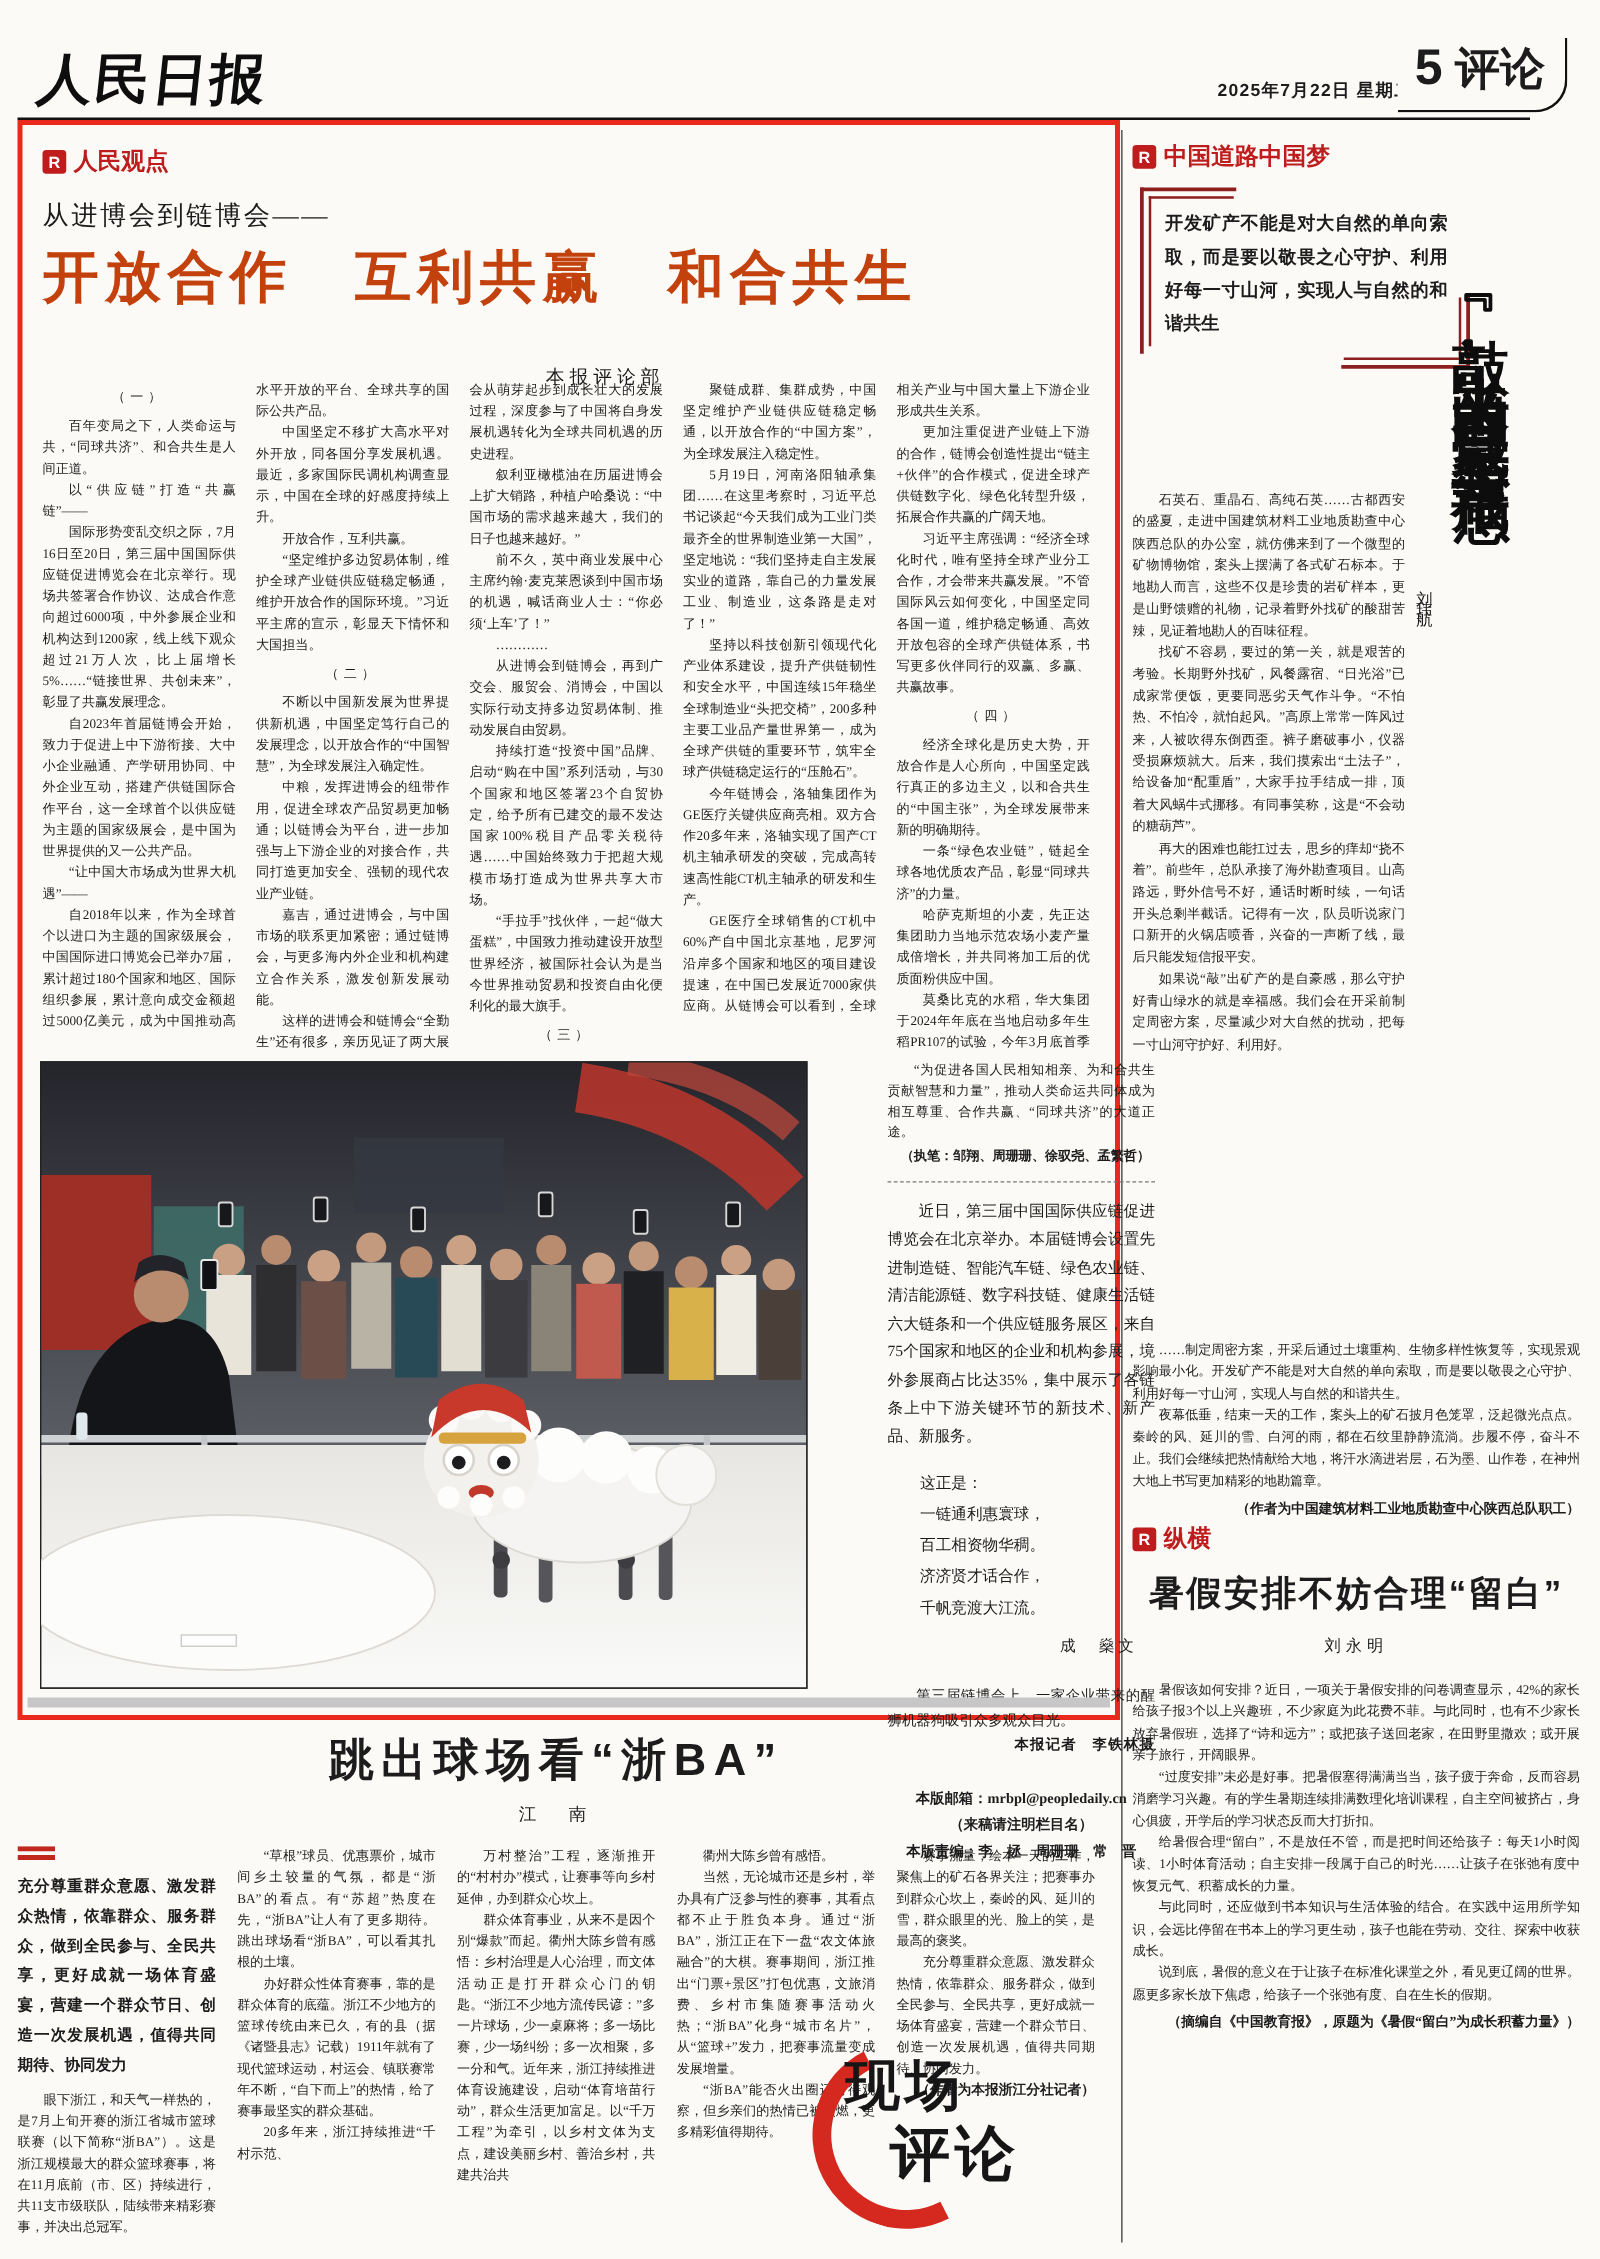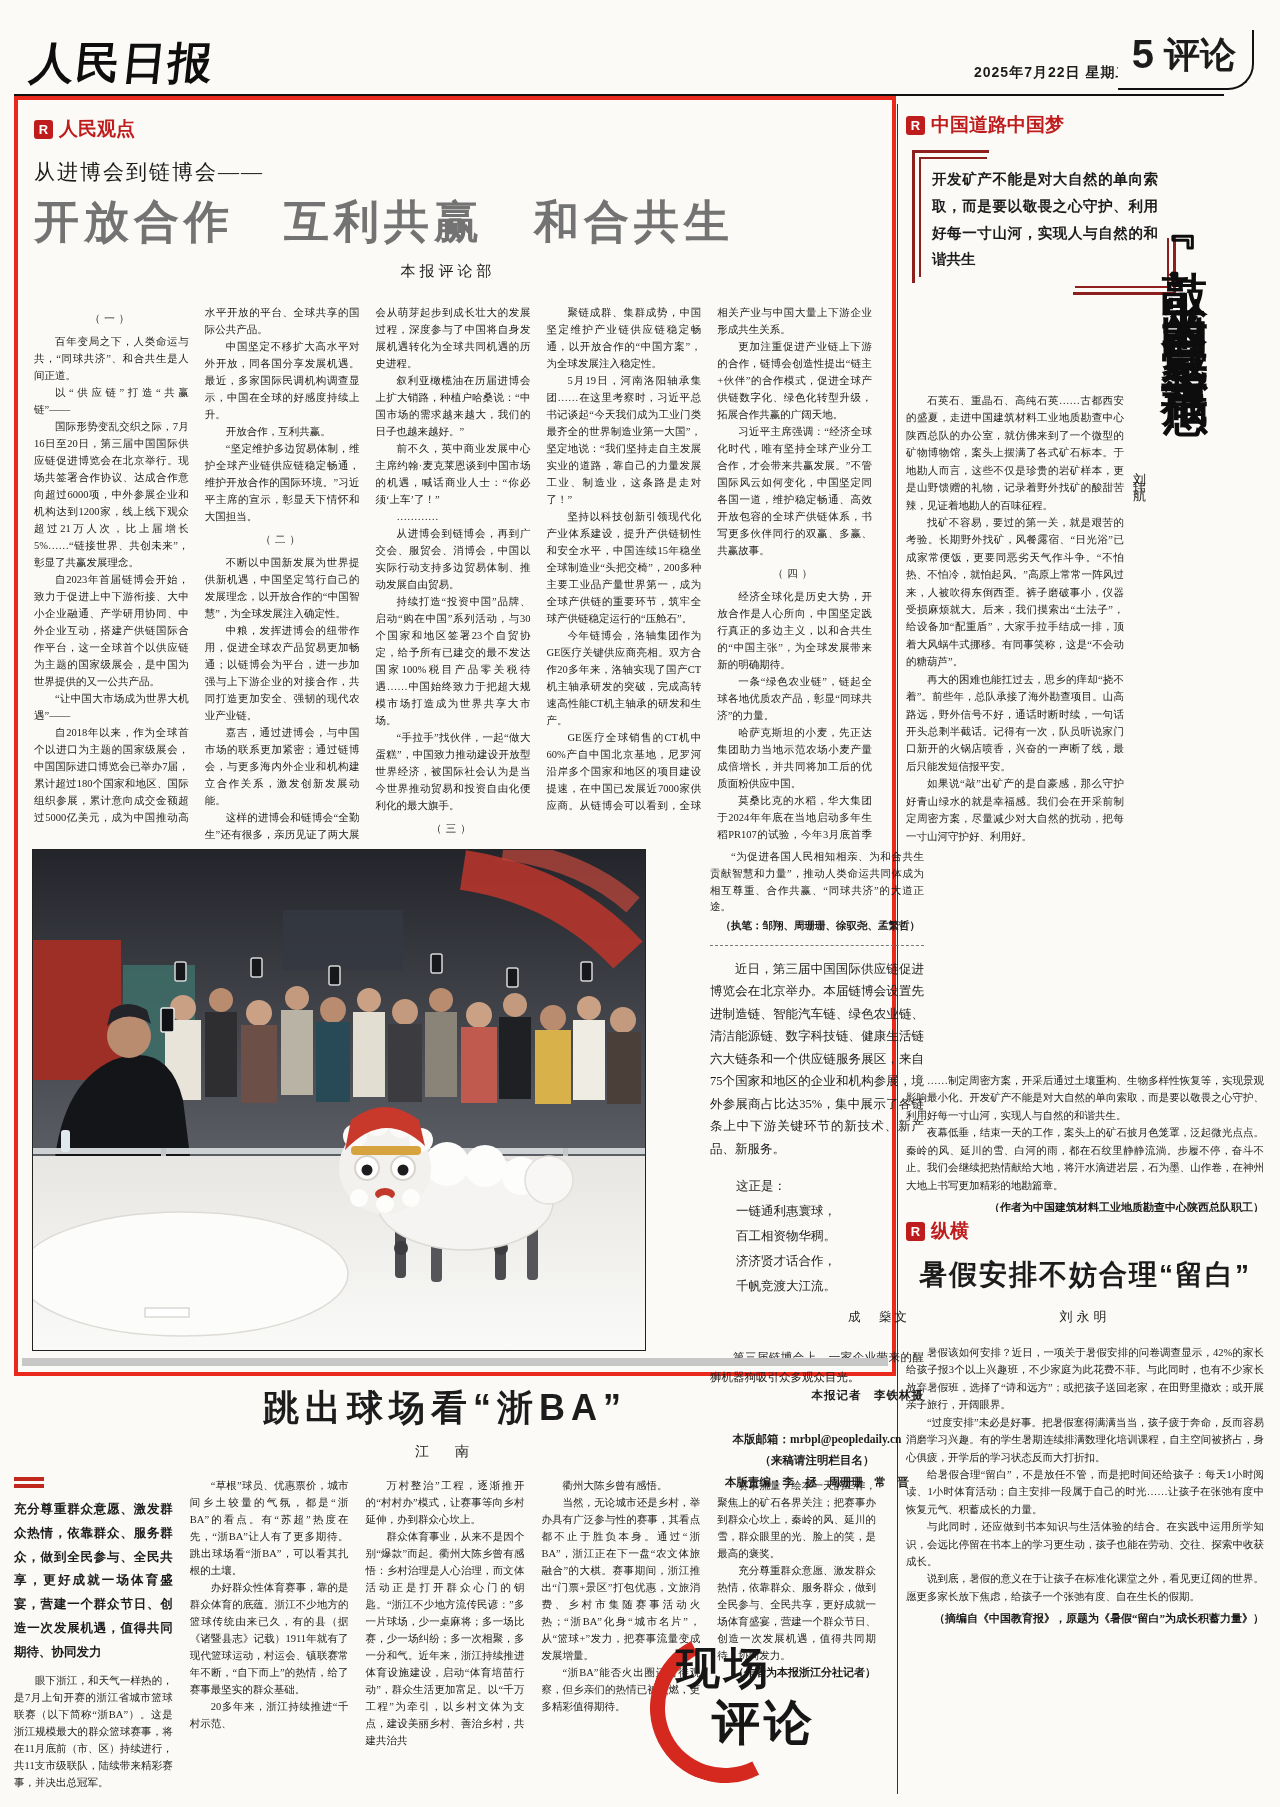--- a/index.html
+++ b/index.html
@@ -18,21 +18,21 @@
   .hdr-date{font-family:"Liberation Sans",sans-serif;font-size:14px;font-weight:700;letter-spacing:1px;}
   
   .seclab{display:flex;align-items:center;gap:6px;font-family:"Liberation Sans",sans-serif;
           font-weight:900;font-size:19px;color:#bf1d1d;}
   .seclab .rbox{width:19px;height:19px;background:#bf1d1d;color:#fff;font-size:13px;line-height:19px;
           text-align:center;border-radius:3px;font-weight:900;}
   
   .main-box{left:14px;top:96px;width:874px;height:1272px;border:4px solid #e8291c;background:#fbfaf7;}
   .kicker{font-size:21px;letter-spacing:2px;}
   .main-headline{font-family:"Liberation Sans",sans-serif;font-weight:900;font-size:45px;
-                 letter-spacing:5px;white-space:nowrap;color:#737373;}
+                 letter-spacing:5px;white-space:nowrap;color:#c2410c;}
   .byline-c{text-align:center;font-size:15px;letter-spacing:4px;}
   .colwrap{column-count:5;column-gap:16px;font-size:10.5px;line-height:1.62;text-align:justify;
            overflow:hidden;}
   .colwrap p,.plain p{margin:0;text-indent:2em;}
   .colwrap p.marker{text-indent:0;text-align:center;letter-spacing:4px;margin:6px 0;}
   
   .photo-frame{border:1.5px solid #222;background:#222;}
   .cap-tail{font-size:10.5px;line-height:1.6;text-align:justify;}
   .cap-tail p{margin:0;text-indent:2em;}
   .cap-tail p:last-child{font-weight:bold;text-indent:1em;margin-top:2px;}
@@ -102,21 +102,21 @@
 <div class="hdr-rule"></div>
 <div class="vrule"></div>
 
 <div class="abs main-box">
   <div class="abs seclab" style="left:16px;top:16px;">
     <span class="rbox">R</span>
     <span>人民观点</span>
   </div>
   <div class="abs kicker" style="left:16px;top:58px;">从进博会到链博会——</div>
   <div class="abs main-headline" style="left:16px;top:92px;">开放合作　互利共赢　和合共生</div>
-  <div class="abs byline-c" style="left:0;top:162px;width:860px;">本报评论部</div>
+  <div class="abs byline-c" style="left:0;top:192px;width:860px;padding-left:36px;">本报评论部</div>
 
   <div class="abs colwrap" style="left:16px;top:204px;width:838px;height:540px;">
       <p class="marker">（一）</p>
       <p>百年变局之下，人类命运与共，“同球共济”、和合共生是人间正道。</p>
       <p>以“供应链”打造“共赢链”——</p>
       <p>国际形势变乱交织之际，7月16日至20日，第三届中国国际供应链促进博览会在北京举行。现场共签署合作协议、达成合作意向超过6000项，中外参展企业和机构达到1200家，线上线下观众超过21万人次，比上届增长5%……“链接世界、共创未来”，彰显了共赢发展理念。</p>
       <p>自2023年首届链博会开始，致力于促进上中下游衔接、大中小企业融通、产学研用协同、中外企业互动，搭建产供链国际合作平台，这一全球首个以供应链为主题的国家级展会，是中国为世界提供的又一公共产品。</p>
       <p>“让中国大市场成为世界大机遇”——</p>
       <p>自2018年以来，作为全球首个以进口为主题的国家级展会，中国国际进口博览会已举办7届，累计超过180个国家和地区、国际组织参展，累计意向成交金额超过5000亿美元，成为中国推动高水平开放的平台、全球共享的国际公共产品。</p>
       <p>中国坚定不移扩大高水平对外开放，同各国分享发展机遇。最近，多家国际民调机构调查显示，中国在全球的好感度持续上升。</p>

